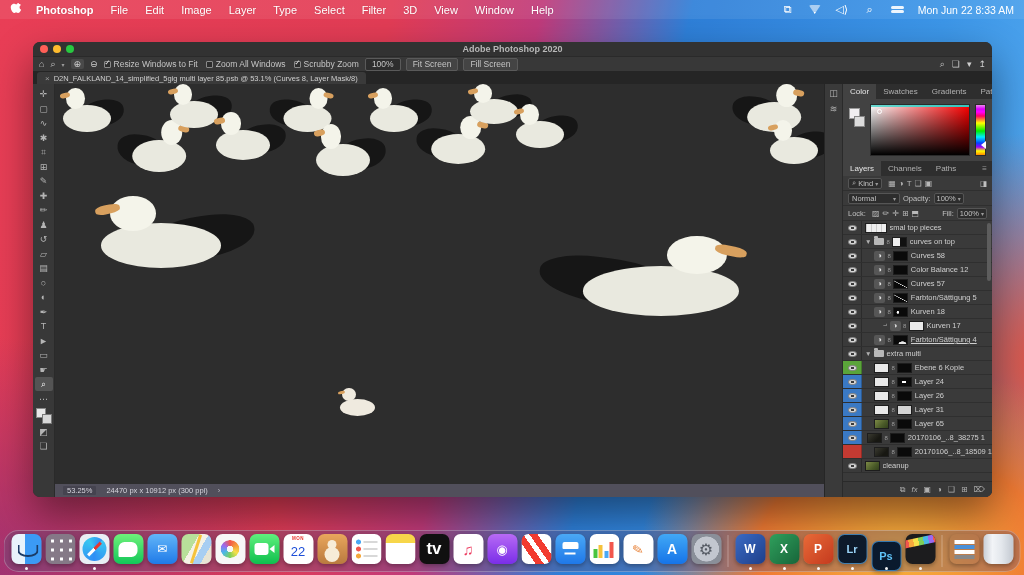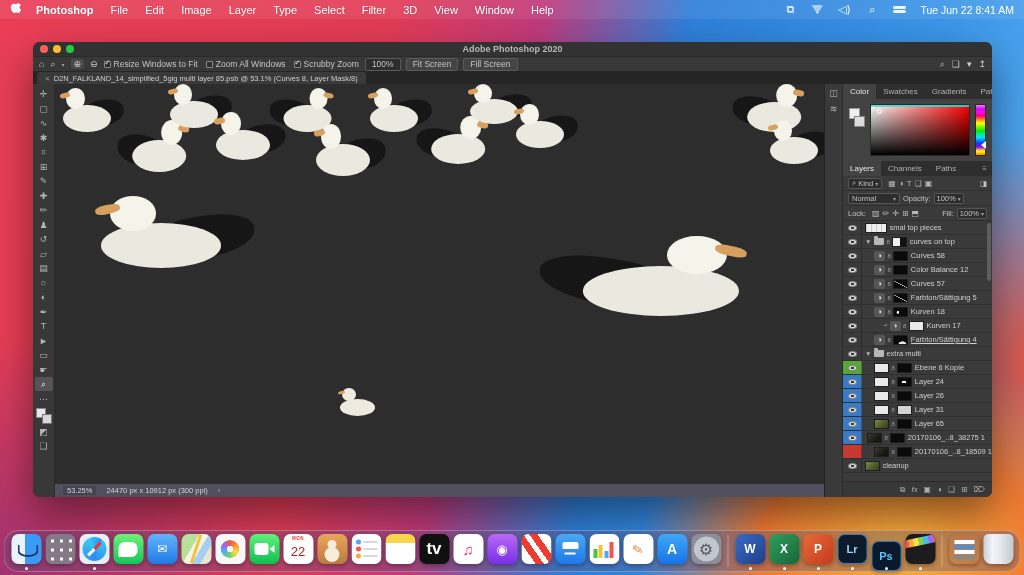--- a/index.html
+++ b/index.html
@@ -164,21 +164,21 @@
   .a-mail { background:linear-gradient(180deg,#62b5f8,#1f7ae8); color:#fff; font-size:13px; }
   .a-maps { background:linear-gradient(120deg,#b8e09a 0 38%, #f5f2e6 38% 58%, #a8cef2 58% 76%, #e8e4d4 76%); }
   .a-maps:after { content:""; position:absolute; left:45%; top:0; width:3px; height:100%; background:#f5c23c; transform:rotate(18deg); }
   .a-photos { background:#f7f7f7; }
   .a-photos:after { content:""; width:62%; height:62%; border-radius:50%; background:conic-gradient(#f2574d,#f59a3c,#f5e04a,#7ed05a,#4ab8e8,#9a6af0,#f2574d); -webkit-mask:radial-gradient(circle, transparent 26%, #000 27%); mask:radial-gradient(circle, transparent 26%, #000 27%); }
   .a-facetime { background:linear-gradient(180deg,#5ff07c,#0fbf4e); }
   .a-facetime:after { content:""; width:48%; height:38%; background:#fff; border-radius:3px; margin-right:5px; }
   .a-facetime:before { content:""; position:absolute; right:5px; width:0; height:0; border-right:5px solid #fff; border-top:4px solid transparent; border-bottom:4px solid transparent; }
   .a-calendar { background:#fff; flex-direction:column; }
   .a-calendar .cal-top { position:absolute; top:2px; font-size:4.5px; color:#e8392f; font-weight:bold; letter-spacing:.5px; }
-  .a-calendar .gtxt { color:#b91c1c; font-size:13px; font-weight:normal; margin-top:4px; }
+  .a-calendar .gtxt { color:#1d4ed8; font-size:13px; font-weight:normal; margin-top:4px; }
   .a-contacts { background:linear-gradient(180deg,#e9a65c,#b97a3f); }
   .a-contacts:after { content:""; position:absolute; top:6px; width:9px; height:9px; border-radius:50%; background:#f7ecd8; box-shadow:0 10px 0 3px #f7ecd8; }
   .a-reminders { background:#fff; background-image:
       radial-gradient(circle at 7px 8px, #4aa8f5 2.2px, transparent 2.8px),
       radial-gradient(circle at 7px 15px, #f2574d 2.2px, transparent 2.8px),
       radial-gradient(circle at 7px 22px, #f5a83c 2.2px, transparent 2.8px),
       linear-gradient(#d8d8d8,#d8d8d8),linear-gradient(#d8d8d8,#d8d8d8),linear-gradient(#d8d8d8,#d8d8d8);
       background-size:auto,auto,auto,14px 2px,14px 2px,14px 2px; background-position:0 0,0 0,0 0,12px 7px,12px 14px,12px 21px; background-repeat:no-repeat; }
   .a-notes { background:linear-gradient(180deg,#f7d64a 0 30%, #fff 30%); background-image:linear-gradient(180deg,#f7d64a 0 30%, #fff 30%),linear-gradient(#e0e0e0,#e0e0e0),linear-gradient(#e0e0e0,#e0e0e0); background-size:100% 100%,18px 1.5px,18px 1.5px; background-position:0 0,6px 15px,6px 21px; background-repeat:no-repeat; }
   .a-tv { background:#101010; } .a-tv .gtxt { font-size:17px; }
@@ -228,21 +228,21 @@
       </div>
     <div class="menubar-right">
       <span class="mb-icon">⧉</span>
       <span class="wifi-fan"></span>
       <span class="mb-icon">◁⟩</span>
       <span class="mb-icon">⌕</span>
       <span class="cc-pills">
           <i></i>
           <i></i>
         </span>
-      <span>Tue Jun 22 8:41 AM</span>
+      <span>Mon Jun 22 8:33 AM</span>
     </div>
   </div>
 
   <div class="ps-window">
     <div class="titlebar">
       <div class="lights">
         <span class="light red"></span>
         <span class="light yellow"></span>
         <span class="light green"></span>
       </div>

